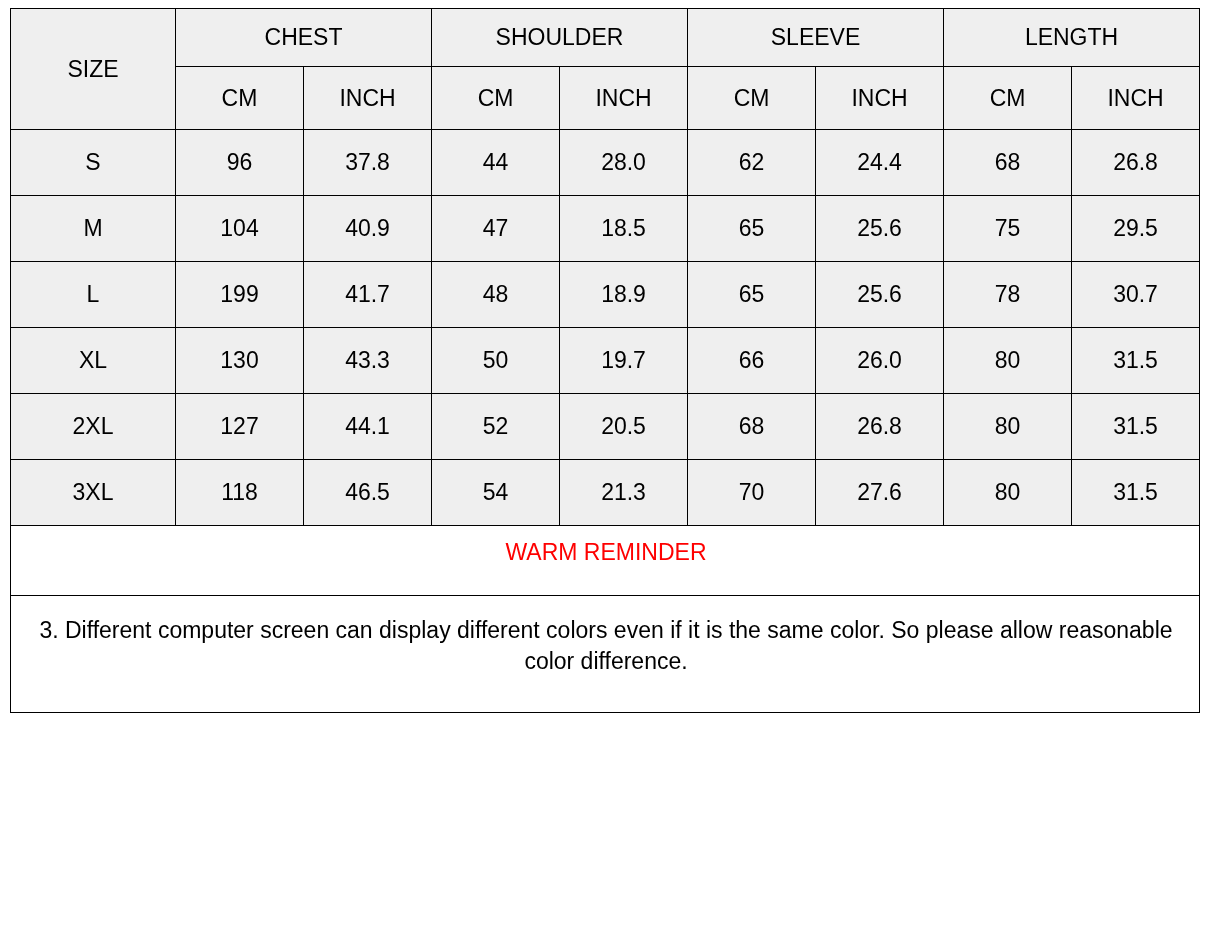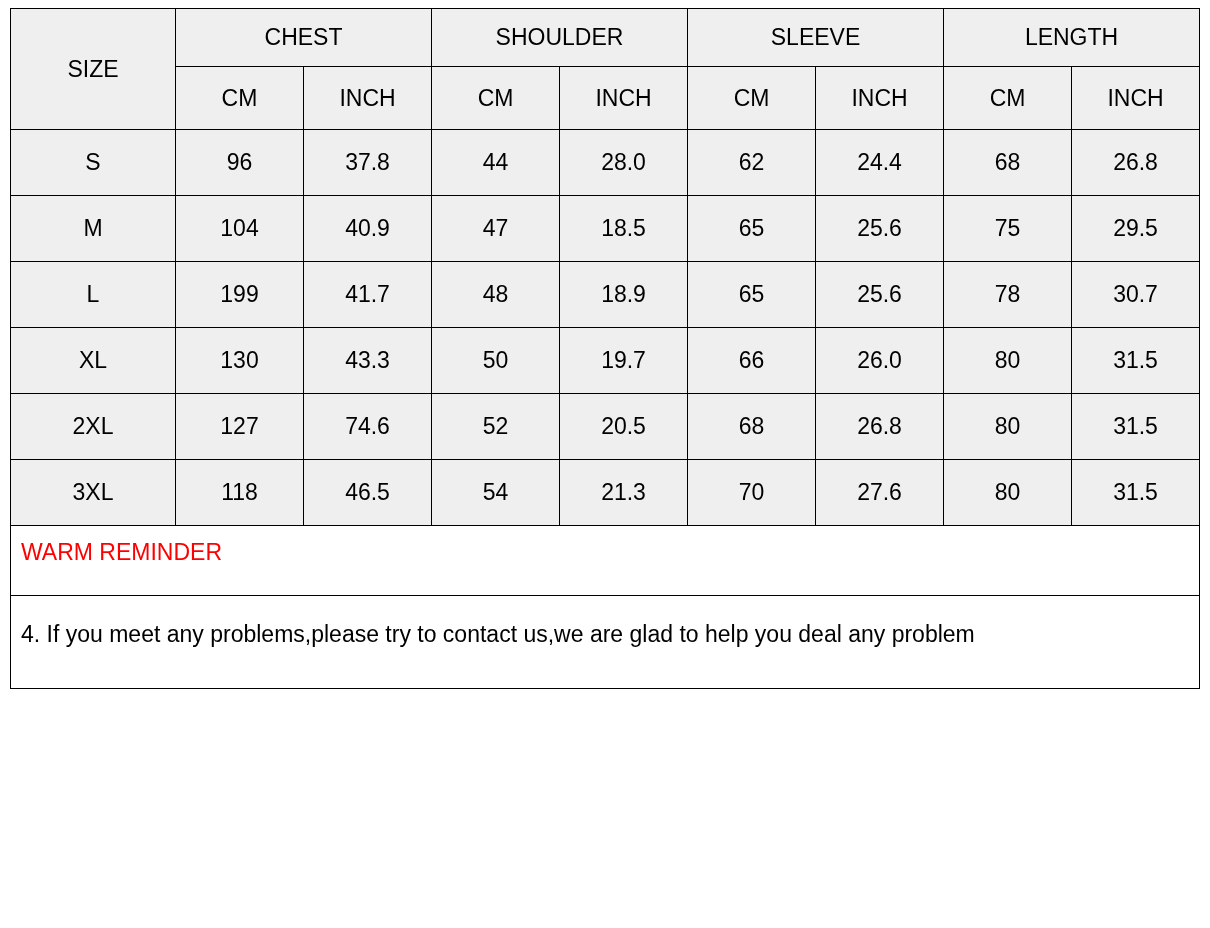--- a/index.html
+++ b/index.html
@@ -56,21 +56,21 @@
   
   table.notes-table {
     border-collapse: collapse;
     width: 1190px;
     table-layout: fixed;
     margin-top: -1px;
   }
   table.notes-table td {
     border: 1px solid #000000;
     background: #ffffff;
-    text-align: left;
+    text-align: center;
     vertical-align: middle;
     font-size: 23px;
     padding: 11px 8px 27px 10px;
     line-height: 1.35;
   }
   td.warm-reminder {
     color: #fe0000;
     font-size: 24px;
     padding: 8px 8px 8px 10px;
   }
@@ -158,21 +158,21 @@
         <td class="data-row-cell">50</td>
         <td class="data-row-cell">19.7</td>
         <td class="data-row-cell">66</td>
         <td class="data-row-cell">26.0</td>
         <td class="data-row-cell">80</td>
         <td class="data-row-cell">31.5</td>
       </tr>
       <tr>
         <td class="data-row-cell">2XL</td>
         <td class="data-row-cell">127</td>
-        <td class="data-row-cell">74.6</td>
+        <td class="data-row-cell">44.1</td>
         <td class="data-row-cell">52</td>
         <td class="data-row-cell">20.5</td>
         <td class="data-row-cell">68</td>
         <td class="data-row-cell">26.8</td>
         <td class="data-row-cell">80</td>
         <td class="data-row-cell">31.5</td>
       </tr>
       <tr>
         <td class="data-row-cell">3XL</td>
         <td class="data-row-cell">118</td>
@@ -186,18 +186,18 @@
       </tr>
     </tbody>
   </table>
 
   <table class="notes-table">
     <tbody>
       <tr>
         <td class="warm-reminder" style="color: rgb(254, 0, 0);">WARM REMINDER</td>
       </tr>
       <tr>
-        <td class="note-line">4. If you meet any problems,please try to contact us,we are glad to help you deal any problem</td>
+        <td class="note-two-line">3. Different computer screen can display different colors even if it is the same color. So please allow reasonable color difference.</td>
       </tr>
     </tbody>
   </table>
 
 </div>
 
 </body></html>

